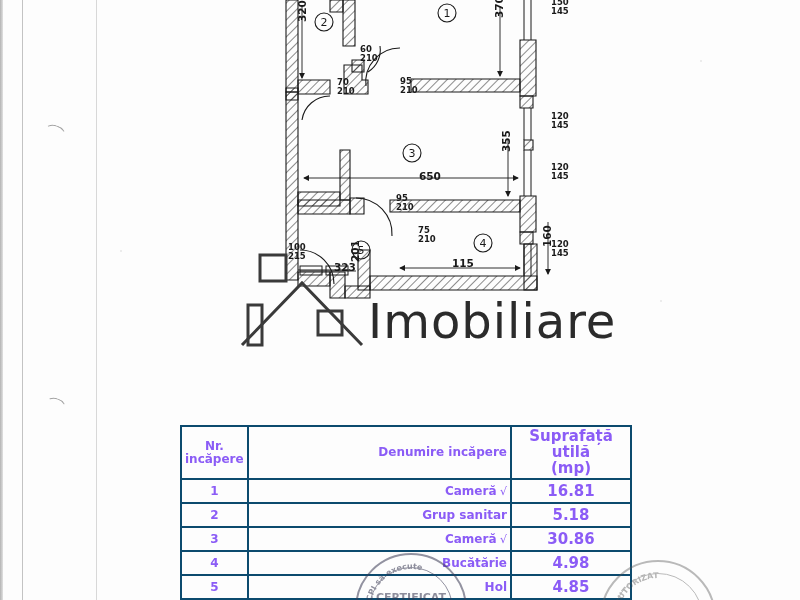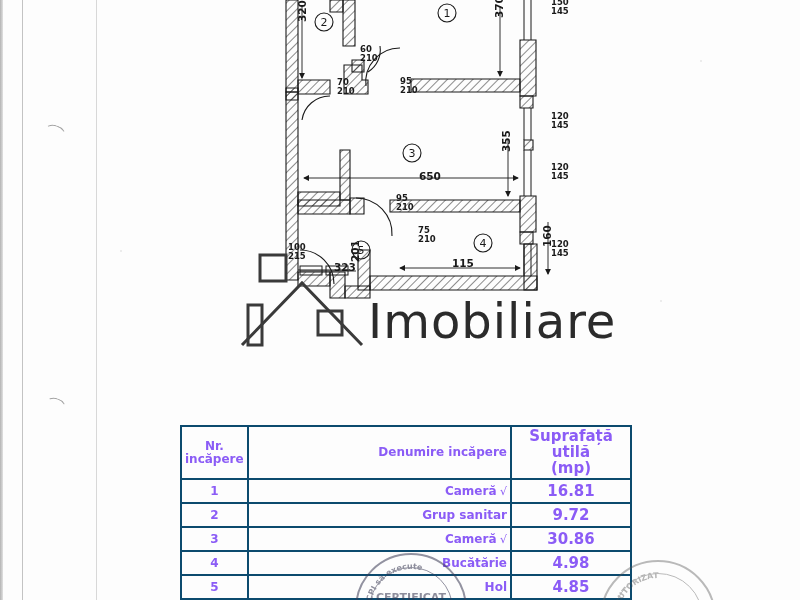--- a/index.html
+++ b/index.html
@@ -243,21 +243,21 @@
       </thead>
       <tbody id="tbody">
           <tr>
             <td class="cnum">1</td>
             <td class="cname">Cameră<span class="chk"> √</span></td>
             <td class="carea">16.81</td>
           </tr>
           <tr>
             <td class="cnum">2</td>
             <td class="cname">Grup sanitar</td>
-            <td class="carea">9.72</td>
+            <td class="carea">5.18</td>
           </tr>
           <tr>
             <td class="cnum">3</td>
             <td class="cname">Cameră<span class="chk"> √</span></td>
             <td class="carea">30.86</td>
           </tr>
           <tr>
             <td class="cnum">4</td>
             <td class="cname">Bucătărie</td>
             <td class="carea">4.98</td>

